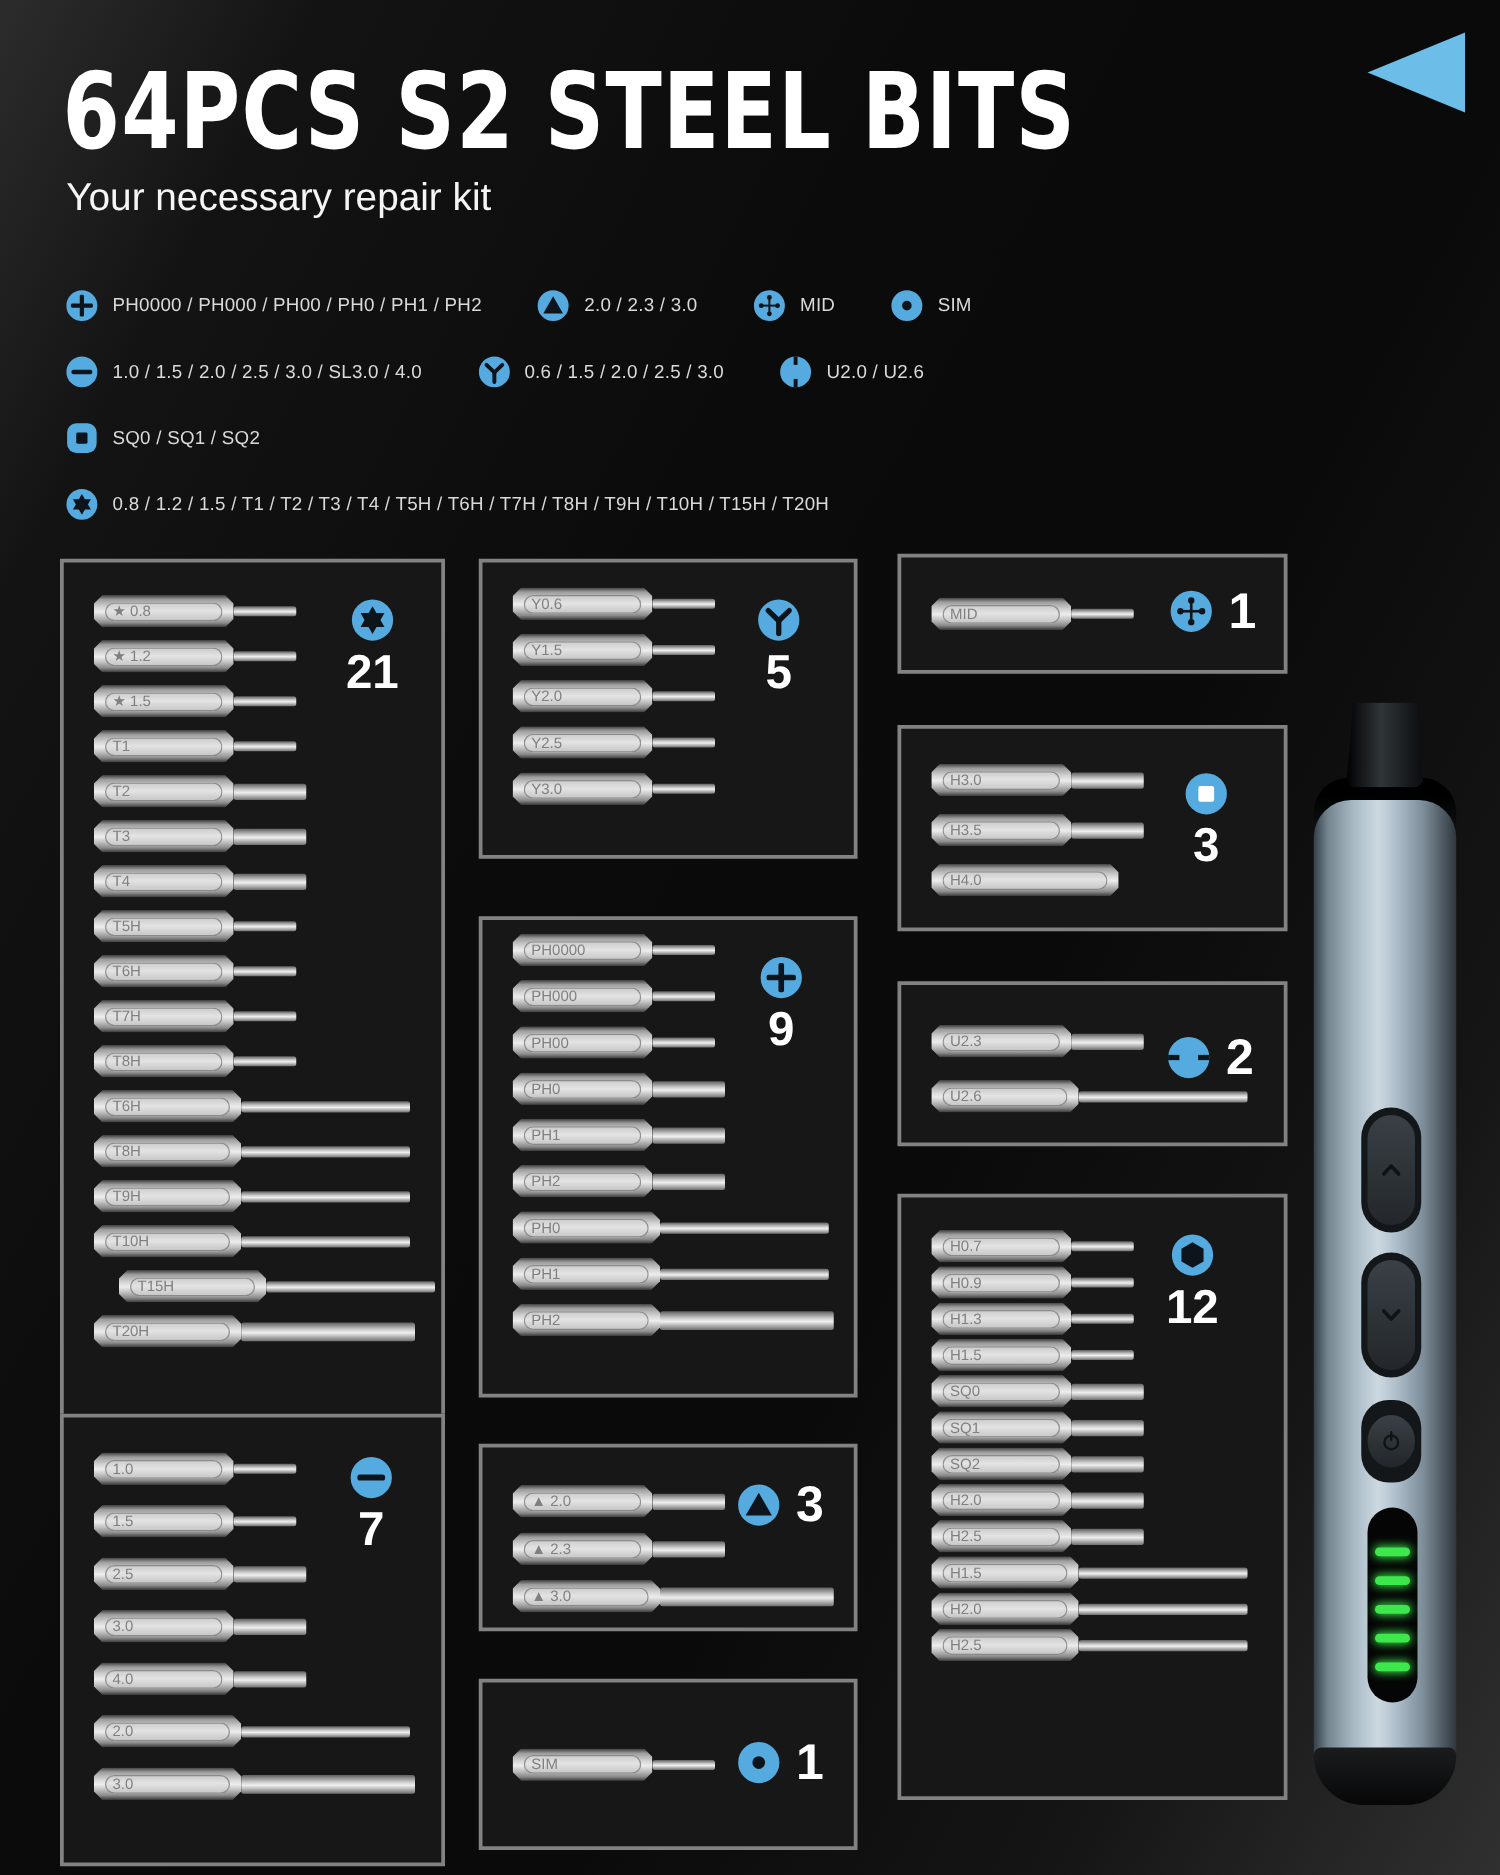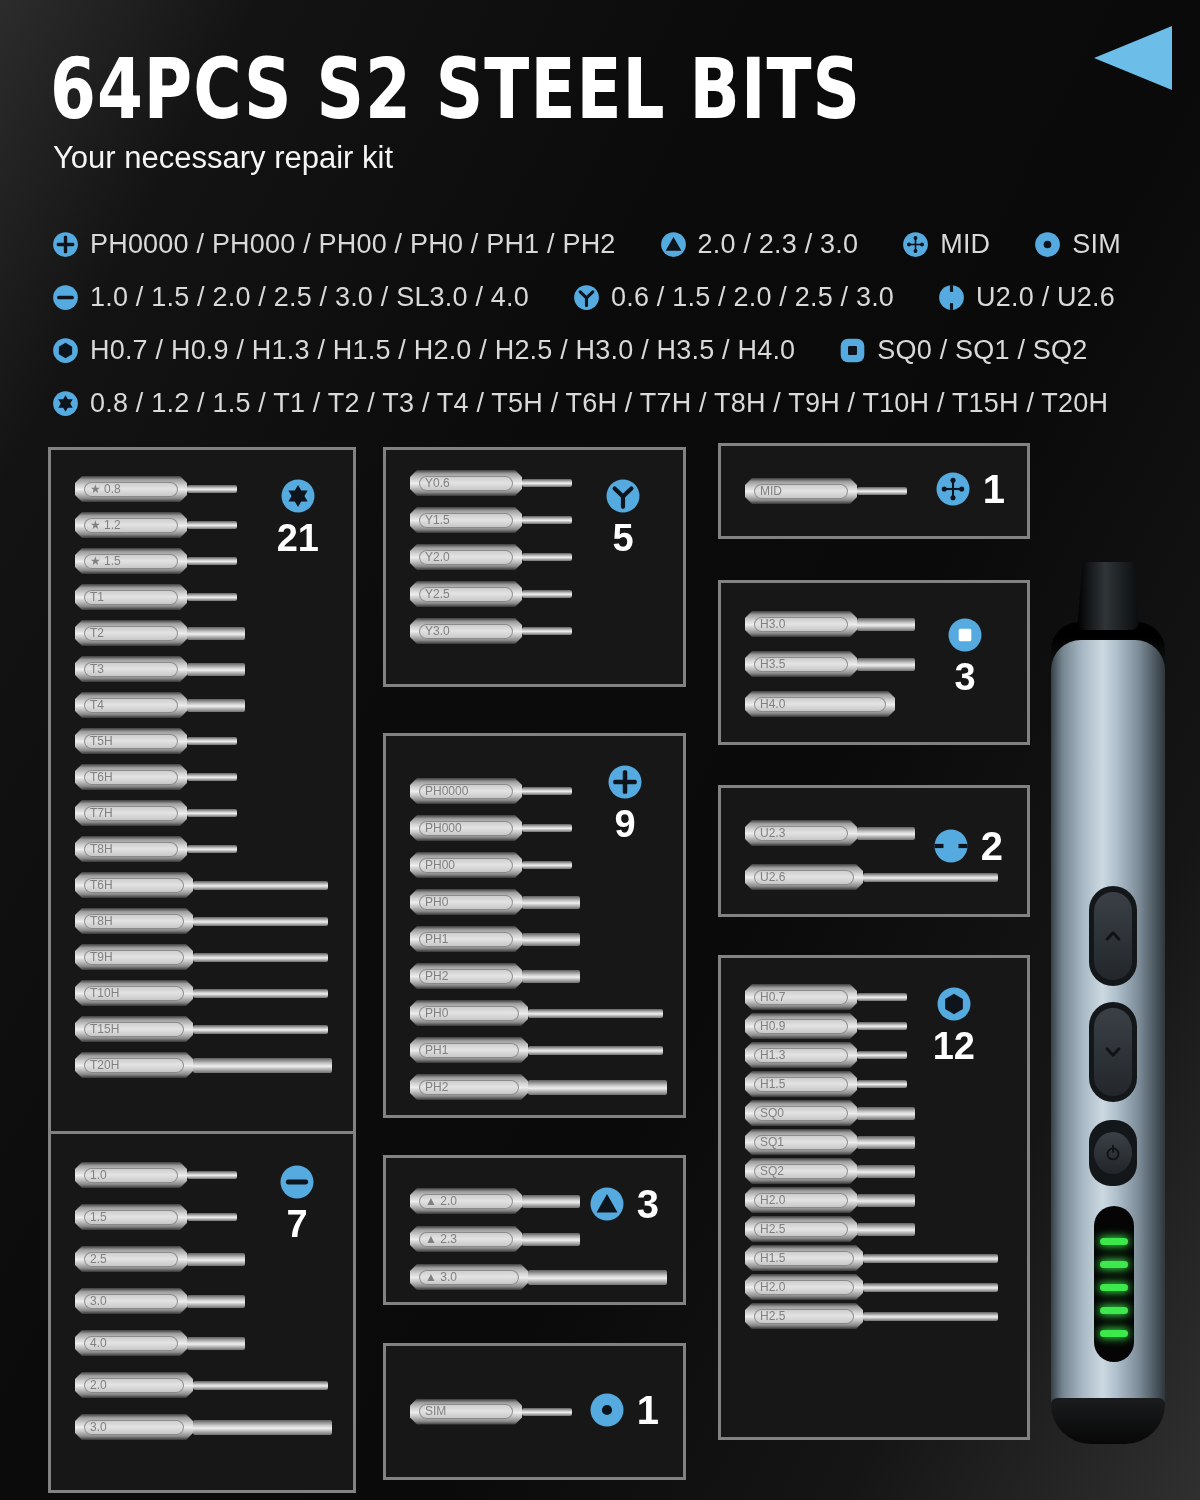--- a/index.html
+++ b/index.html
@@ -11,40 +11,40 @@
     font-weight:bold;font-size:66px;color:#fff;letter-spacing:1px;
     transform:scaleY(1.28);transform-origin:left top;white-space:nowrap;}
   .subtitle{position:absolute;left:53px;top:140px;font-size:31px;color:#f5f5f5;}
   .corner-tri{position:absolute;left:1094px;top:26px;width:0;height:0;
     border-top:32px solid transparent;border-bottom:32px solid transparent;}
   
   .spec-rows{position:absolute;left:52px;top:218px;width:1060px;}
   .spec-row{height:53px;display:flex;align-items:center;}
   .spec-item{display:flex;align-items:center;margin-right:44px;}
   .spec-item .icon{margin-right:11px;}
-  .spec-text{font-size:27px;color:#d9d9d9;letter-spacing:.2px;white-space:nowrap;}
+  .spec-text{font-size:15px;color:#d9d9d9;letter-spacing:.2px;white-space:nowrap;}
   .icon{display:inline-flex;flex:none;}
   .icon svg{width:100%;height:100%;display:block;}
   
   .panel{position:absolute;background:#171717;border:3px solid #828282;box-sizing:border-box;}
   [data-panel="torx"]{left:48px;top:447px;width:308px;height:784px;}
   [data-panel="slot"]{left:48px;top:1131px;width:308px;height:362px;}
   [data-panel="y"]{left:383px;top:447px;width:303px;height:240px;}
   [data-panel="ph"]{left:383px;top:733px;width:303px;height:385px;}
   [data-panel="tri"]{left:383px;top:1155px;width:303px;height:150px;}
   [data-panel="sim"]{left:383px;top:1343px;width:303px;height:137px;}
   [data-panel="mid"]{left:718px;top:443px;width:312px;height:96px;}
   [data-panel="sq"]{left:718px;top:580px;width:312px;height:165px;}
   [data-panel="u"]{left:718px;top:785px;width:312px;height:132px;}
   [data-panel="hex"]{left:718px;top:955px;width:312px;height:485px;}
   .bits{position:absolute;left:24px;display:flex;flex-direction:column;}
   [data-panel="torx"] .bits{top:26px;gap:10px;}
   [data-panel="slot"] .bits{top:28px;gap:16px;}
   [data-panel="y"] .bits{top:20px;gap:11px;}
-  [data-panel="ph"] .bits{top:42px;gap:11px;}
+  [data-panel="ph"] .bits{top:11px;gap:11px;}
   [data-panel="tri"] .bits{top:30px;gap:12px;}
   [data-panel="sim"] .bits{top:calc(50% - 13px);}
   [data-panel="mid"] .bits{top:calc(50% - 13px);}
   [data-panel="sq"] .bits{top:28px;gap:14px;}
   [data-panel="u"] .bits{top:32px;gap:18px;}
   [data-panel="hex"] .bits{top:26px;gap:3px;}
   .bit{display:flex;align-items:center;height:26px;}
   .shank{position:relative;height:26px;width:112px;display:flex;align-items:center;flex:none;
     background:linear-gradient(180deg,#3c3c3c 0%,#9c9c9c 14%,#d6d6d6 38%,#ededed 52%,#c2c2c2 68%,#8a8a8a 86%,#353535 100%);
     clip-path:polygon(7px 0,calc(100% - 7px) 0,100% 7px,100% calc(100% - 7px),calc(100% - 7px) 100%,7px 100%,0 calc(100% - 7px),0 7px);}
@@ -180,29 +180,20 @@
               <rect x="10.6" y="17" width="2.8" height="6" fill="#0e141b"></rect>
             </svg>
           </span>
           <span class="spec-text">U2.0 / U2.6</span>
         </span>
       </div>
       <div class="spec-row">
         <span class="spec-item">
           <span class="icon" style="height: 27px; width: 27px;">
             <svg viewBox="0 0 24 24">
-              <circle cx="12" cy="12" r="11" fill="#55abdf"></circle>
-              <polygon points="12,5.2 17.9,8.6 17.9,15.4 12,18.8 6.1,15.4 6.1,8.6" fill="#0e141b"></polygon>
-            </svg>
-          </span>
-          <span class="spec-text">H0.7 / H0.9 / H1.3 / H1.5 / H2.0 / H2.5 / H3.0 / H3.5 / H4.0</span>
-        </span>
-        <span class="spec-item">
-          <span class="icon" style="height: 27px; width: 27px;">
-            <svg viewBox="0 0 24 24">
               <rect x="1.5" y="1.5" width="21" height="21" rx="6.5" fill="#55abdf"></rect>
               <rect x="8" y="8" width="8" height="8" rx="1" fill="#0e141b"></rect>
             </svg>
           </span>
           <span class="spec-text">SQ0 / SQ1 / SQ2</span>
         </span>
       </div>
       <div class="spec-row">
         <span class="spec-item">
           <span class="icon" style="height: 27px; width: 27px;">
@@ -303,21 +294,21 @@
           </div>
           <div class="tip tl"></div>
         </div>
         <div class="bit">
           <div class="shank" style="width: 118px;">
             <div class="lbl">T10H</div>
           </div>
           <div class="tip tl"></div>
         </div>
         <div class="bit">
-          <div class="shank" style="width: 118px;">
+          <div class="shank" style="width: 118px; margin-left: 20px;">
             <div class="lbl">T15H</div>
           </div>
           <div class="tip tl"></div>
         </div>
         <div class="bit">
           <div class="shank" style="width: 118px;">
             <div class="lbl">T20H</div>
           </div>
           <div class="tip tlt"></div>
         </div>

